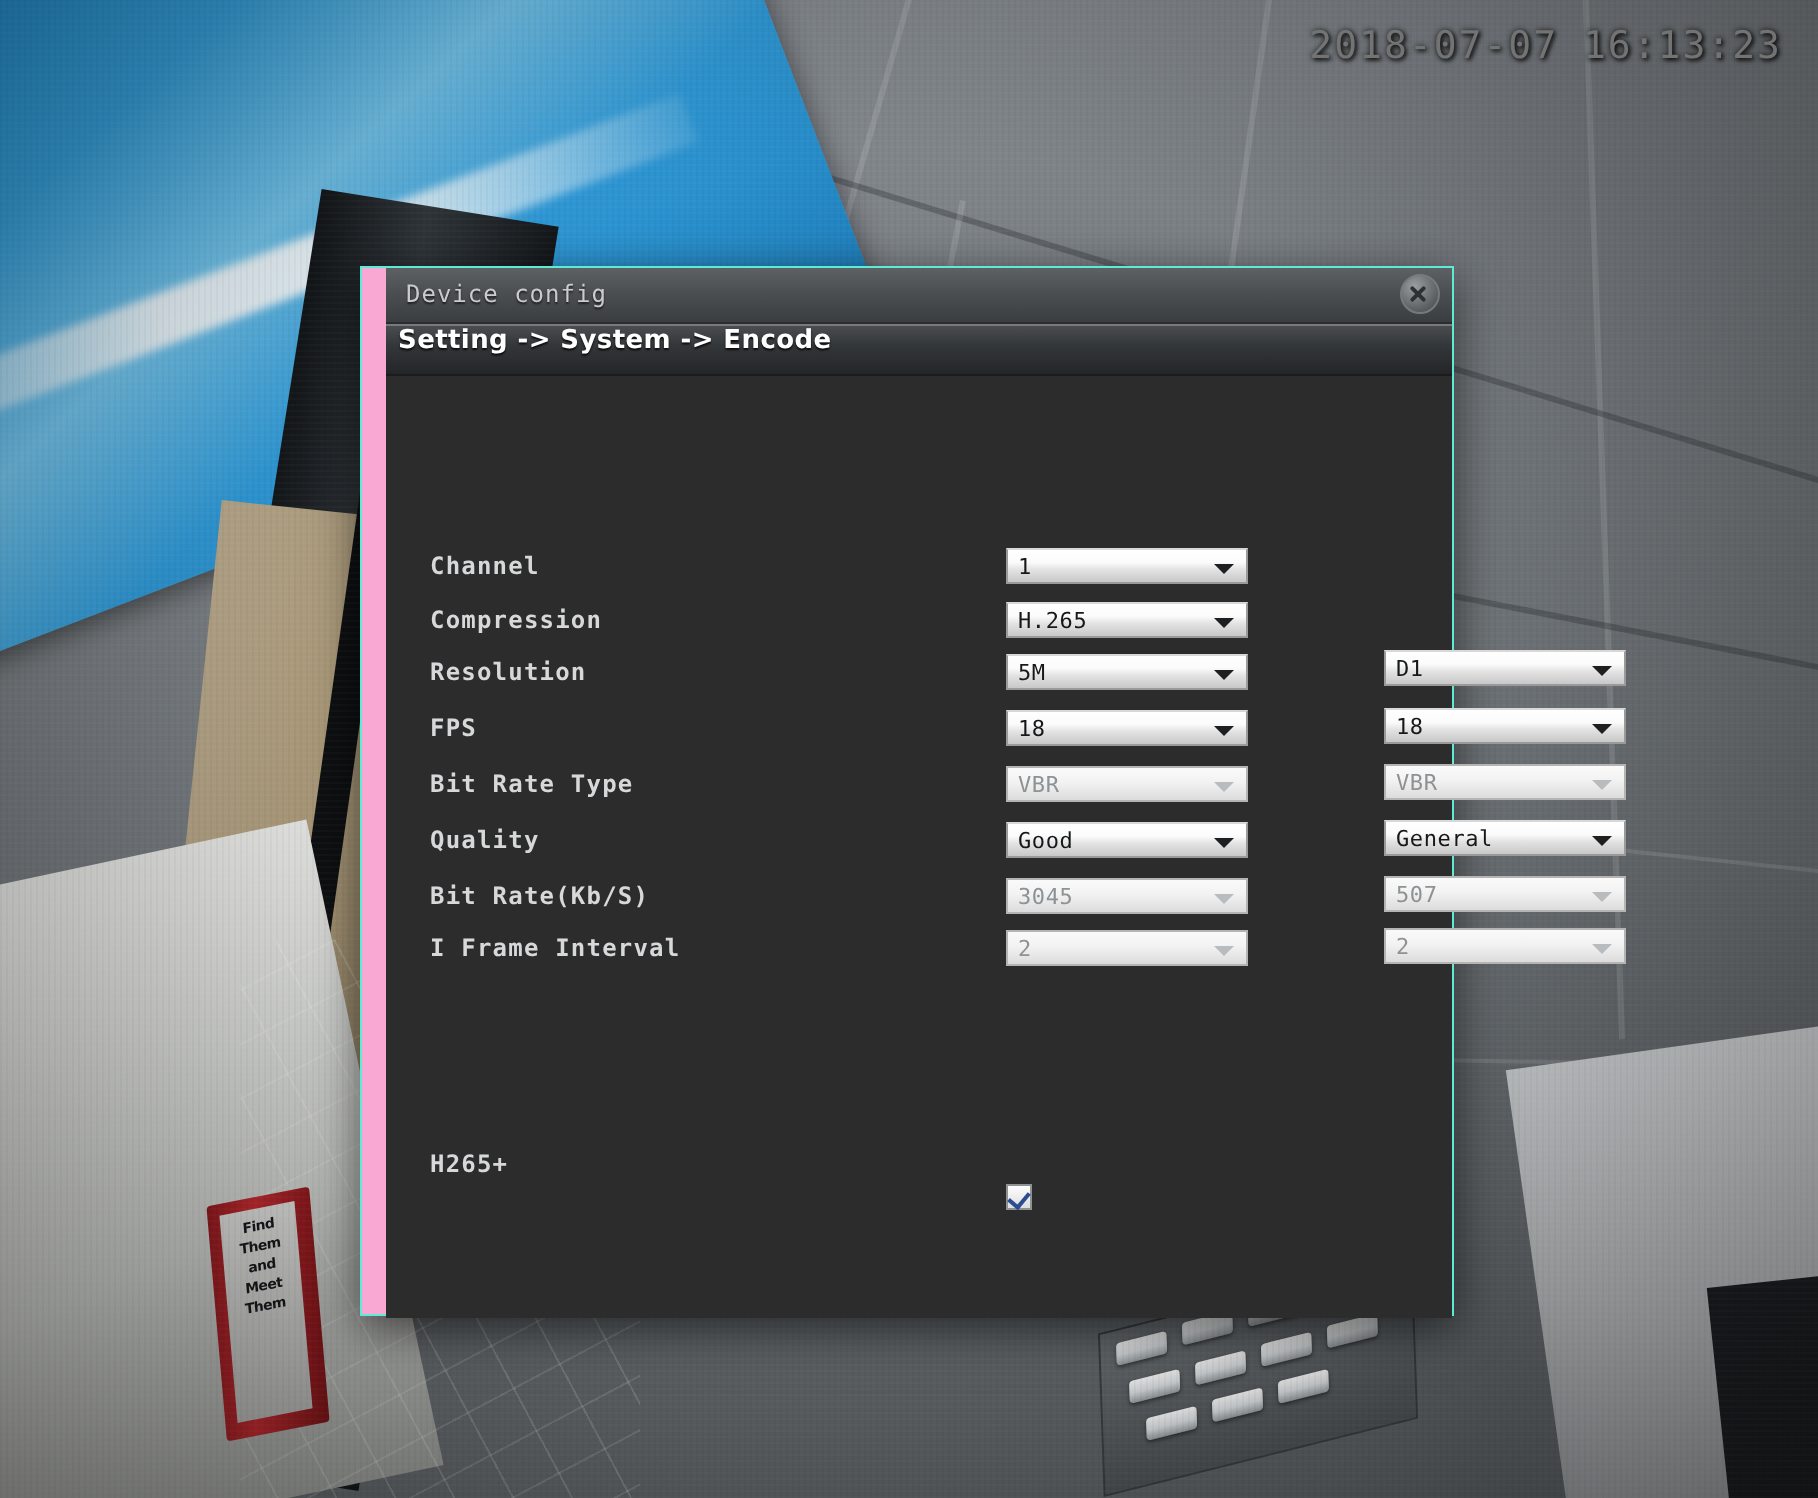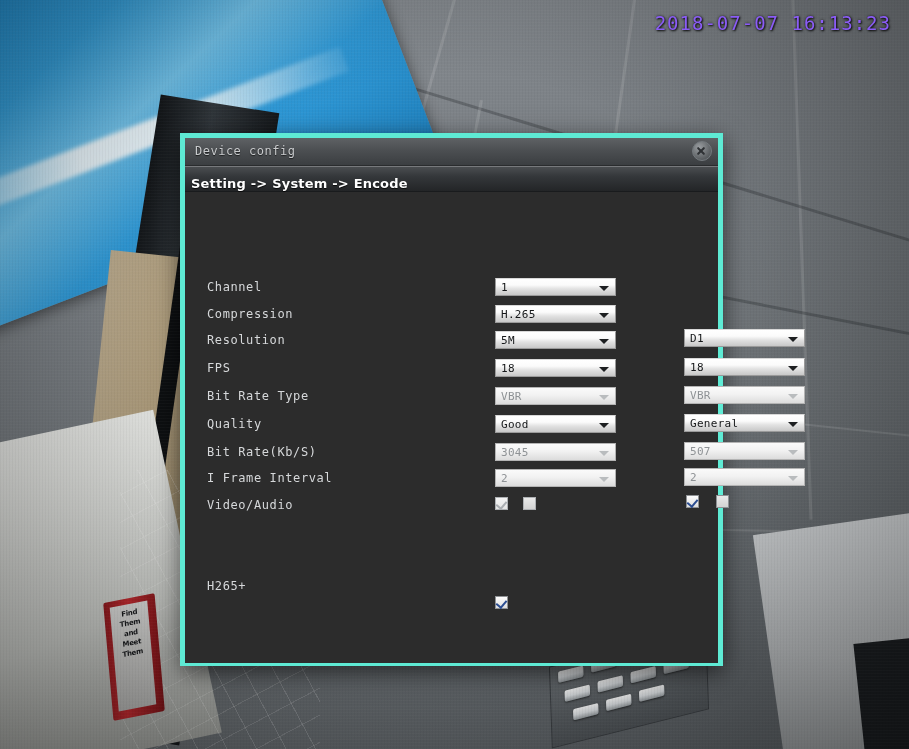--- a/index.html
+++ b/index.html
@@ -155,38 +155,39 @@
     pointer-events: none;
   }
 
   
   #osd-timestamp {
     position: absolute;
     right: 18px;
     top: 12px;
     font-family: "DejaVu Sans Mono", monospace;
     font-size: 19px;
-    color: #8b5cf6;
+    color: #737373;
     letter-spacing: 1px;
     text-shadow: 1px 1px 2px rgba(0,0,0,0.85), 0 0 3px rgba(0,0,0,0.7);
     z-index: 20;
   }
 
   
   #device-config-dialog {
     position: absolute;
     left: 180px;
     top: 133px;
     width: 533px;
     height: 523px;
     z-index: 50;
-    background: #bef264;
-    border: 5px solid #5eead4;
+    background: #f9a8d4;
+    border: 1px solid #5eead4;
     box-shadow: 0 6px 22px rgba(0,0,0,0.6);
     font-family: "DejaVu Sans Mono", monospace;
+    padding-left: 12px;
   }
   #dialog-titlebar {
     position: relative;
     height: 27px;
     background: linear-gradient(180deg,#5e6164 0%, #4c4f52 45%, #3b3e41 100%);
     border-bottom: 1px solid #2a2c2e;
   }
   #dialog-title {
     position: absolute;
     left: 10px;
@@ -220,21 +221,21 @@
   }
   #dialog-close-btn::before { transform: rotate(45deg); }
   #dialog-close-btn::after  { transform: rotate(-45deg); }
 
   #breadcrumb-bar {
     height: 24px;
     background: linear-gradient(180deg,#4a4d50 0%, #34373a 40%, #232527 100%);
     border-top: 1px solid #77797c;
     border-bottom: 1px solid #191b1d;
     display: flex;
-    align-items: flex-end;
+    align-items: flex-start;
     padding-left: 6px;
   }
   #breadcrumb {
     font-family: "DejaVu Sans", sans-serif;
     font-size: 13px;
     font-weight: bold;
     color: #ffffff;
     letter-spacing: 0.2px;
     text-shadow: 0 1px 1px rgba(0,0,0,0.8);
   }
@@ -253,20 +254,21 @@
     height: 20px;
   }
   .field-label {
     position: absolute;
     left: 22px;
     top: 0;
     font-size: 12px;
     color: #d6d8da;
     letter-spacing: 0.6px;
     white-space: nowrap;
+    font-weight: bold;
   }
 
   
   .dropdown {
     position: absolute;
     width: 121px;
     height: 18px;
     background: linear-gradient(180deg,#ffffff 0%, #fbfbfb 38%, #e2e2e2 62%, #c8c8c8 100%);
     border: 1px solid #9a9a9a;
     border-top-color: #d8d8d8;
@@ -507,27 +509,20 @@
       <div class="dropdown col1 disabled" style="top:-2px;">
         <span class="dd-value">2</span>
         <span class="dd-arrow"></span>
       </div>
       <div class="dropdown col2 disabled" style="top:-3px;">
         <span class="dd-value">2</span>
         <span class="dd-arrow"></span>
       </div>
     </div>
 
-    <div class="form-row" style="top:306px;">
-      <span class="field-label">Video/Audio</span>
-      <div class="checkbox checked disabled" style="left:310px; top:-1px;"></div>
-      <div class="checkbox unchecked disabled" style="left:338px; top:-1px;"></div>
-      <div class="checkbox checked" style="left:501px; top:-3px;"></div>
-      <div class="checkbox unchecked" style="left:531px; top:-3px;"></div>
-    </div>
 
 
     <div class="form-row" style="top:387px;">
       <span class="field-label">H265+</span>
       <div class="checkbox checked" style="left:310px; top:931px; top:17px;"></div>
     </div>
 
 
   </div>
 </div>

